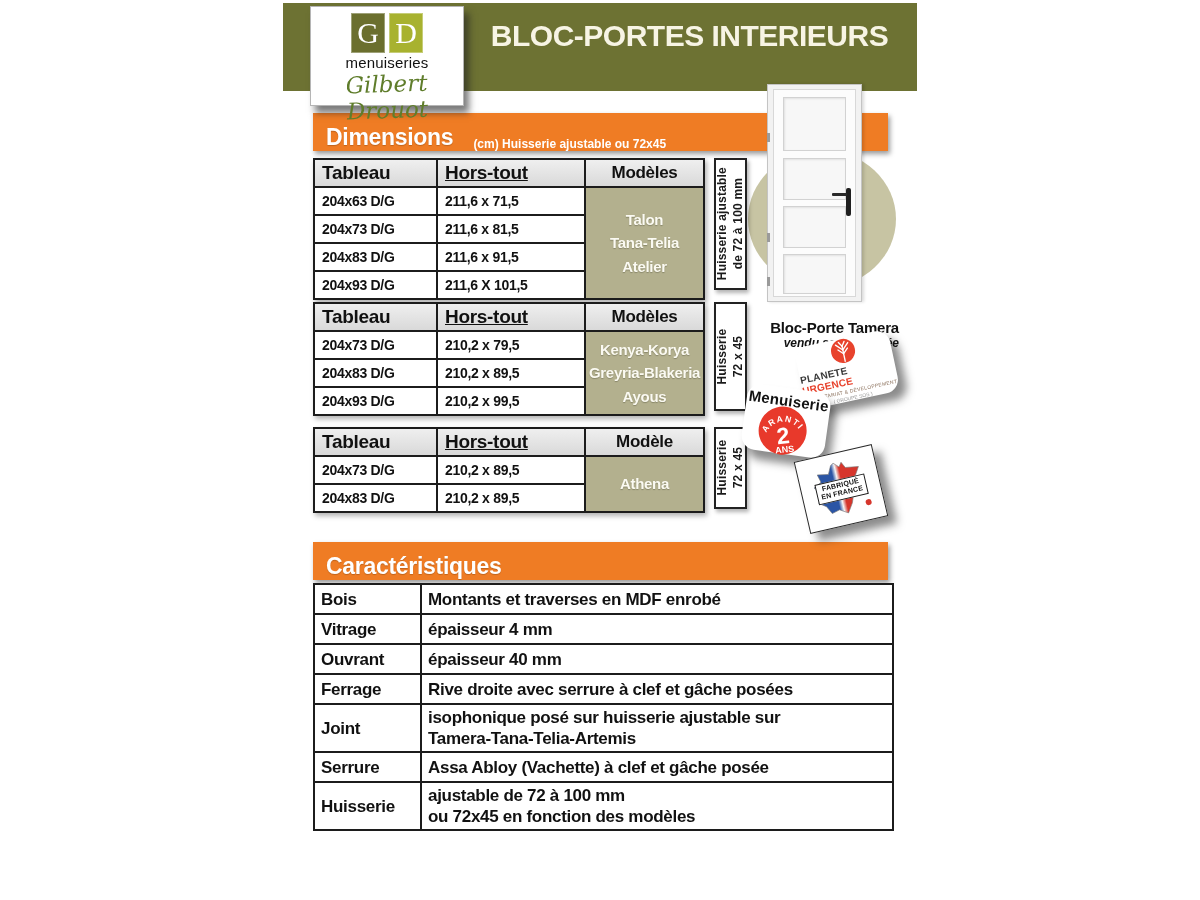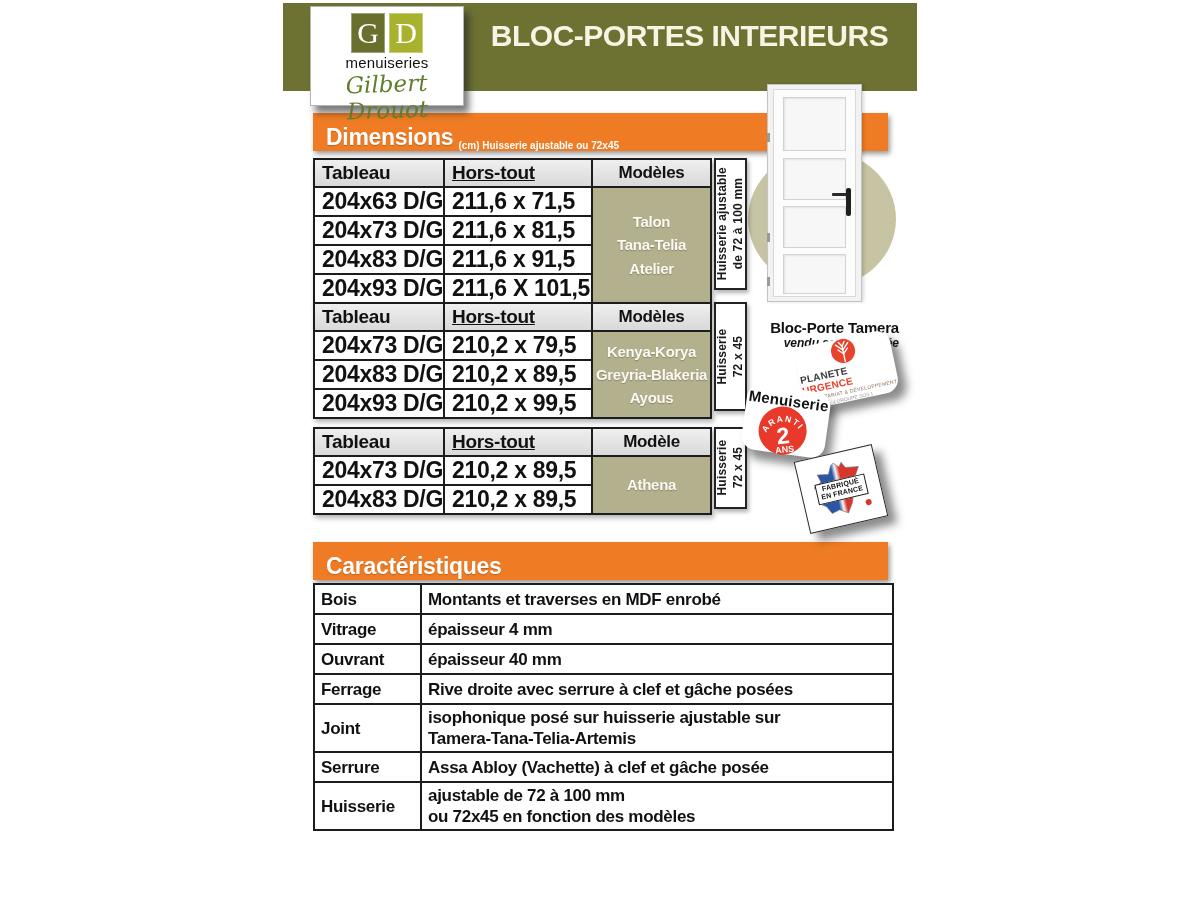--- a/index.html
+++ b/index.html
@@ -22,32 +22,32 @@
   .gd-sq.d{background:#a8b22f;}
   .brand-line{font-size:15px;font-weight:400;color:#111;margin-top:1px;letter-spacing:0.2px;}
   .signature{font-family:"DejaVu Serif",serif;font-style:italic;font-size:23px;color:#5f7d2b;
     margin-top:0px;transform:rotate(-2deg);}
 
   
   .section-bar{position:absolute;left:313px;width:575px;height:38px;background:#ef7c24;color:#fff;
     display:flex;align-items:flex-end;padding-left:13px;box-sizing:border-box;
     box-shadow:2px 3px 5px rgba(0,0,0,0.4);z-index:1;}
   .section-bar .big{font-size:23px;font-weight:700;letter-spacing:-0.3px;text-shadow:0 1px 1px rgba(0,0,0,0.2);}
-  .section-bar .small{font-size:10px;font-weight:700;margin-left:5px;margin-top:5px;}
+  .section-bar .small{font-size:12px;font-weight:700;margin-left:20px;margin-top:5px;}
   #dim-bar{top:113px;}
   #car-bar{top:542px;}
 
   
   .dim-table{position:absolute;left:313px;border-collapse:collapse;z-index:1;
     box-shadow:2px 3px 5px rgba(0,0,0,0.3);background:#fff;padding-left:32px;}
   #table1{top:158px;} #table2{top:302px;} #table3{top:427px;}
   .dim-table th,.dim-table td{border:2px solid #1c1c1c;padding:0 0 0 7px;text-align:left;}
   .dim-table th{background:linear-gradient(#efefef,#d9d9d9);font-size:19px;font-weight:700;height:26px;letter-spacing:-0.3px;}
   .dim-table th.model-h{font-size:17px;text-align:center;padding:0;}
-  .dim-table td{font-size:23px;font-weight:700;height:26px;letter-spacing:-0.3px;white-space:nowrap;}
+  .dim-table td{font-size:14px;font-weight:700;height:26px;letter-spacing:-0.3px;white-space:nowrap;}
   .dim-table .c-tab{width:114px;} .dim-table .c-ht{width:139px;text-decoration:underline;} .dim-table .c-mod{width:117px;}
   td.model-cell{background:#b3b08e;color:#fbfaf2;text-align:center;padding:0;vertical-align:middle;
     font-size:15px;font-weight:700;text-shadow:0 1px 1px rgba(60,60,40,0.35);}
   td.model-cell div{line-height:1.55;}
 
   
   .vbox{position:absolute;left:714px;width:33px;background:#fff;border:2px solid #222;box-sizing:border-box;
     display:flex;align-items:center;justify-content:center;z-index:1;box-shadow:2px 3px 4px rgba(0,0,0,0.3);}
   #vbox1{top:158px;height:132px;} #vbox2{top:302px;height:109px;} #vbox3{top:427px;height:82px;}
   .vtext{transform:rotate(-90deg);white-space:nowrap;text-align:center;font-size:12px;font-weight:700;

